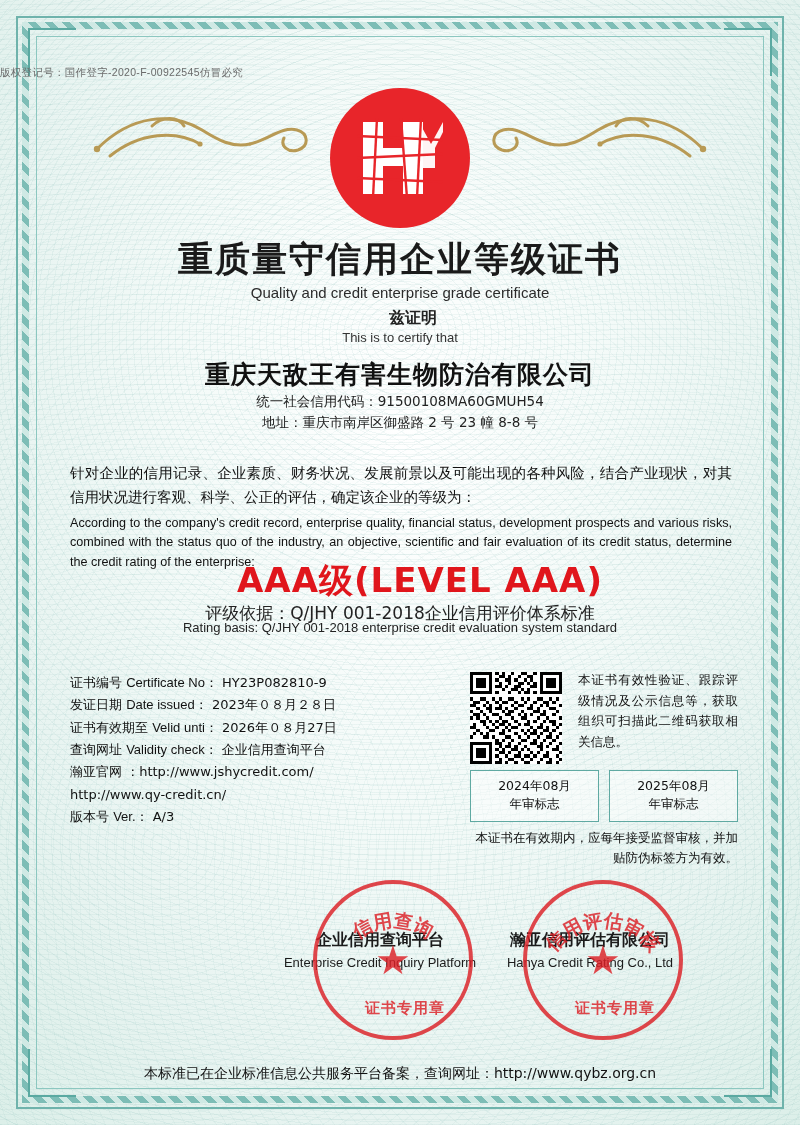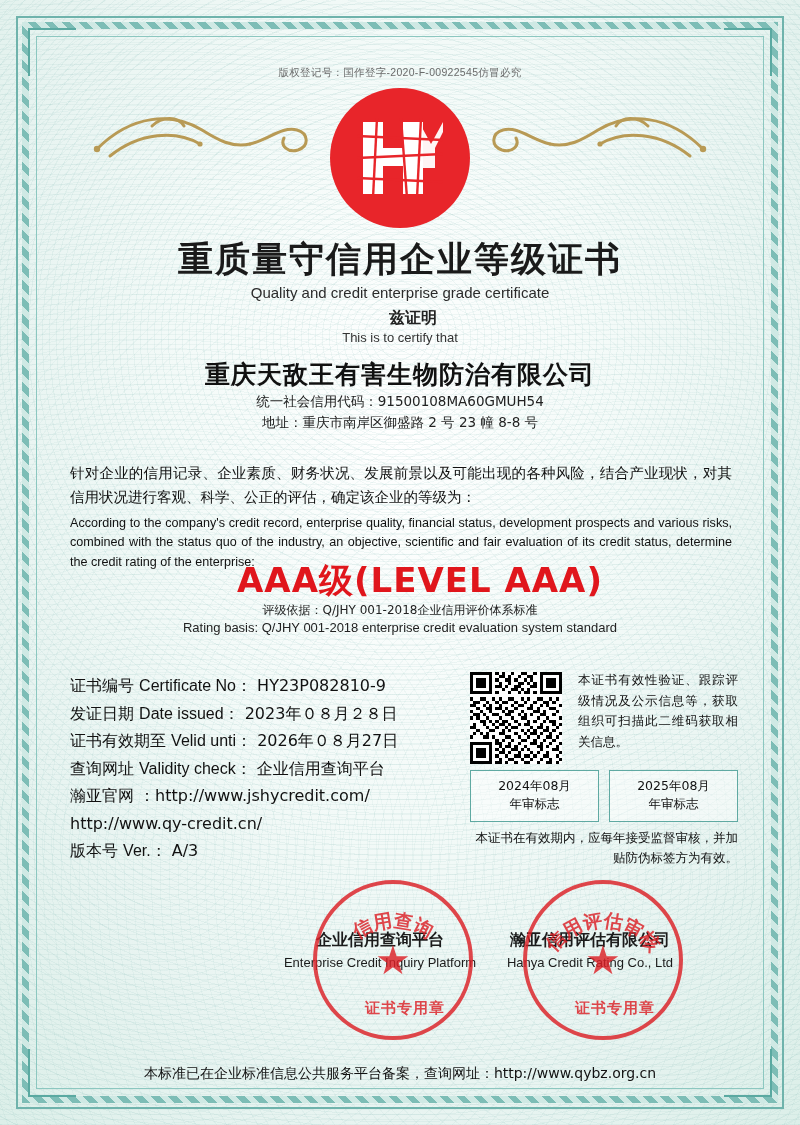--- a/index.html
+++ b/index.html
@@ -45,21 +45,21 @@
   }
   .corner.tl{left:28px;top:28px;border-right:none;border-bottom:none;}
   .corner.tr{right:28px;top:28px;border-left:none;border-bottom:none;}
   .corner.bl{left:28px;bottom:28px;border-right:none;border-top:none;}
   .corner.br{right:28px;bottom:28px;border-left:none;border-top:none;}
 
   .content{position:absolute;inset:0;}
 
   .copyright{
     position:absolute;top:66px;left:0;width:100%;
-    text-align:center;font-size:10.5px;color:#6b6b6b;letter-spacing:.3px;
+    font-size:10.5px;color:#6b6b6b;letter-spacing:.3px;
   }
   .flourish{
     position:absolute;top:104px;
     width:235px;height:70px;
   }
   .flourish.left{left:92px;}
   .flourish.right{right:92px;transform:scaleX(-1);}
 
   .seal-circle{
     position:absolute;left:50%;top:88px;transform:translateX(-50%);
@@ -122,31 +122,31 @@
 
   .level{
     position:absolute;top:558px;left:0;width:100%;
     text-align:center;
     font-size:34px;font-weight:bold;color:#e0161c;letter-spacing:1px;
     font-family:"DejaVu Sans","Liberation Sans",sans-serif;
     margin-left:20px;
   }
   .basis-cn{
     position:absolute;top:602px;left:0;width:100%;
-    text-align:center;font-size:12px;color:#222;
+    text-align:center;font-size:17px;color:#222;
     font-family:"DejaVu Sans","Liberation Sans",sans-serif;
   }
   .basis-en{
     position:absolute;top:620px;left:0;width:100%;
     text-align:center;font-size:13px;color:#222;
   }
 
   .meta{
     position:absolute;left:70px;top:672px;width:380px;
-    font-size:16px;color:#111;line-height:1.72;
+    font-size:13px;color:#111;line-height:1.72;
     font-family:"DejaVu Sans","Liberation Sans",sans-serif;
   }
   .meta .row{white-space:nowrap;}
   .meta .lbl-en{font-family:"Liberation Sans",sans-serif;}
 
   .qr{
     position:absolute;left:470px;top:672px;
     width:92px;height:92px;
     background:#fff;
   }

